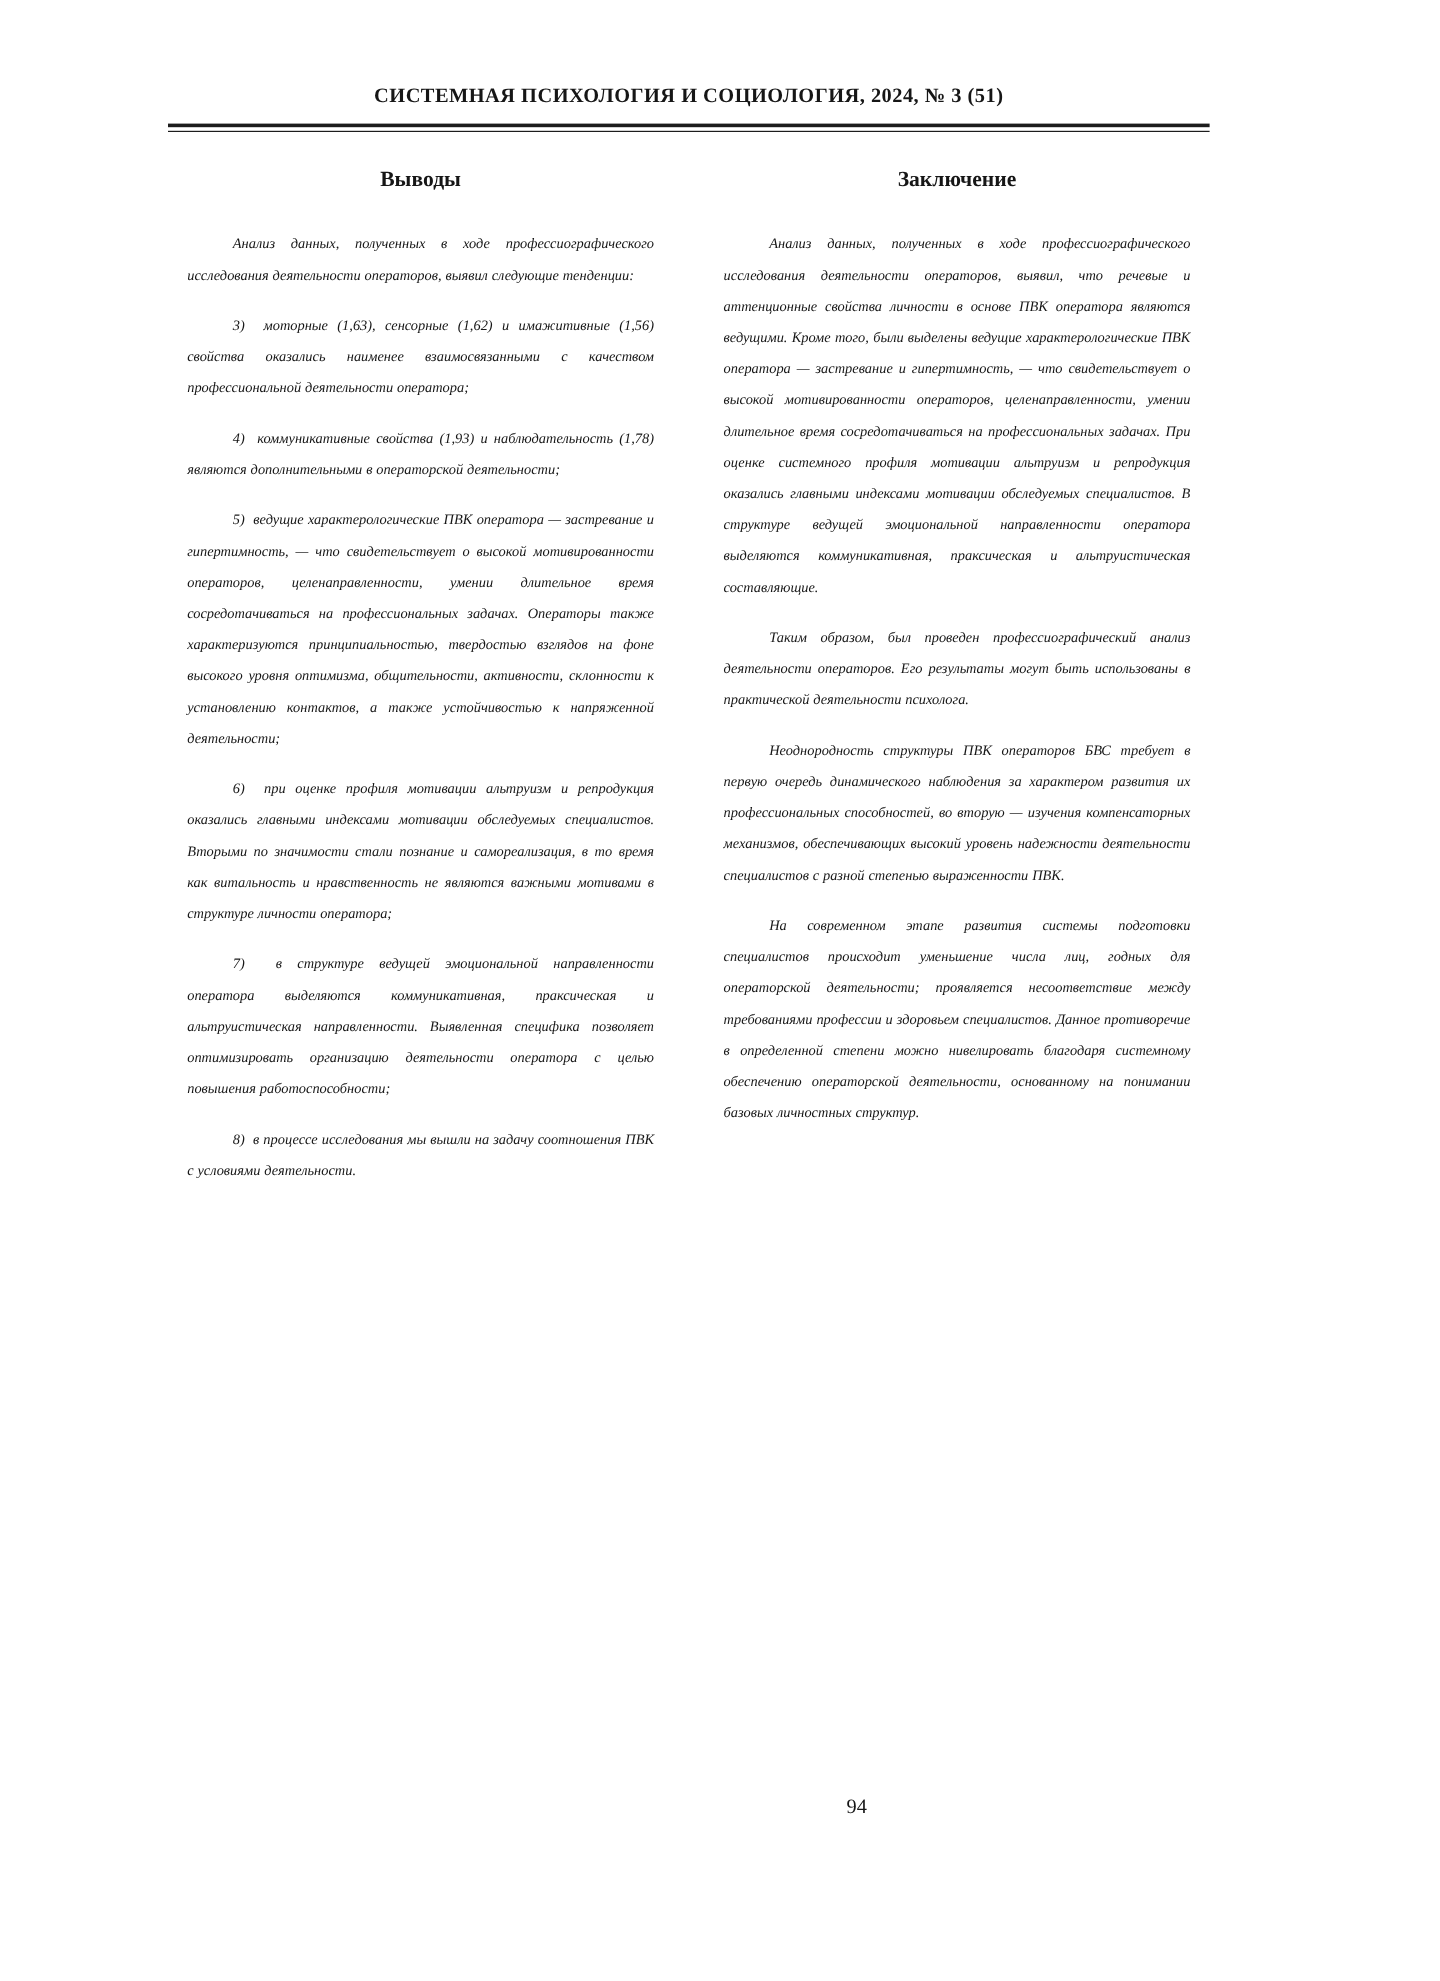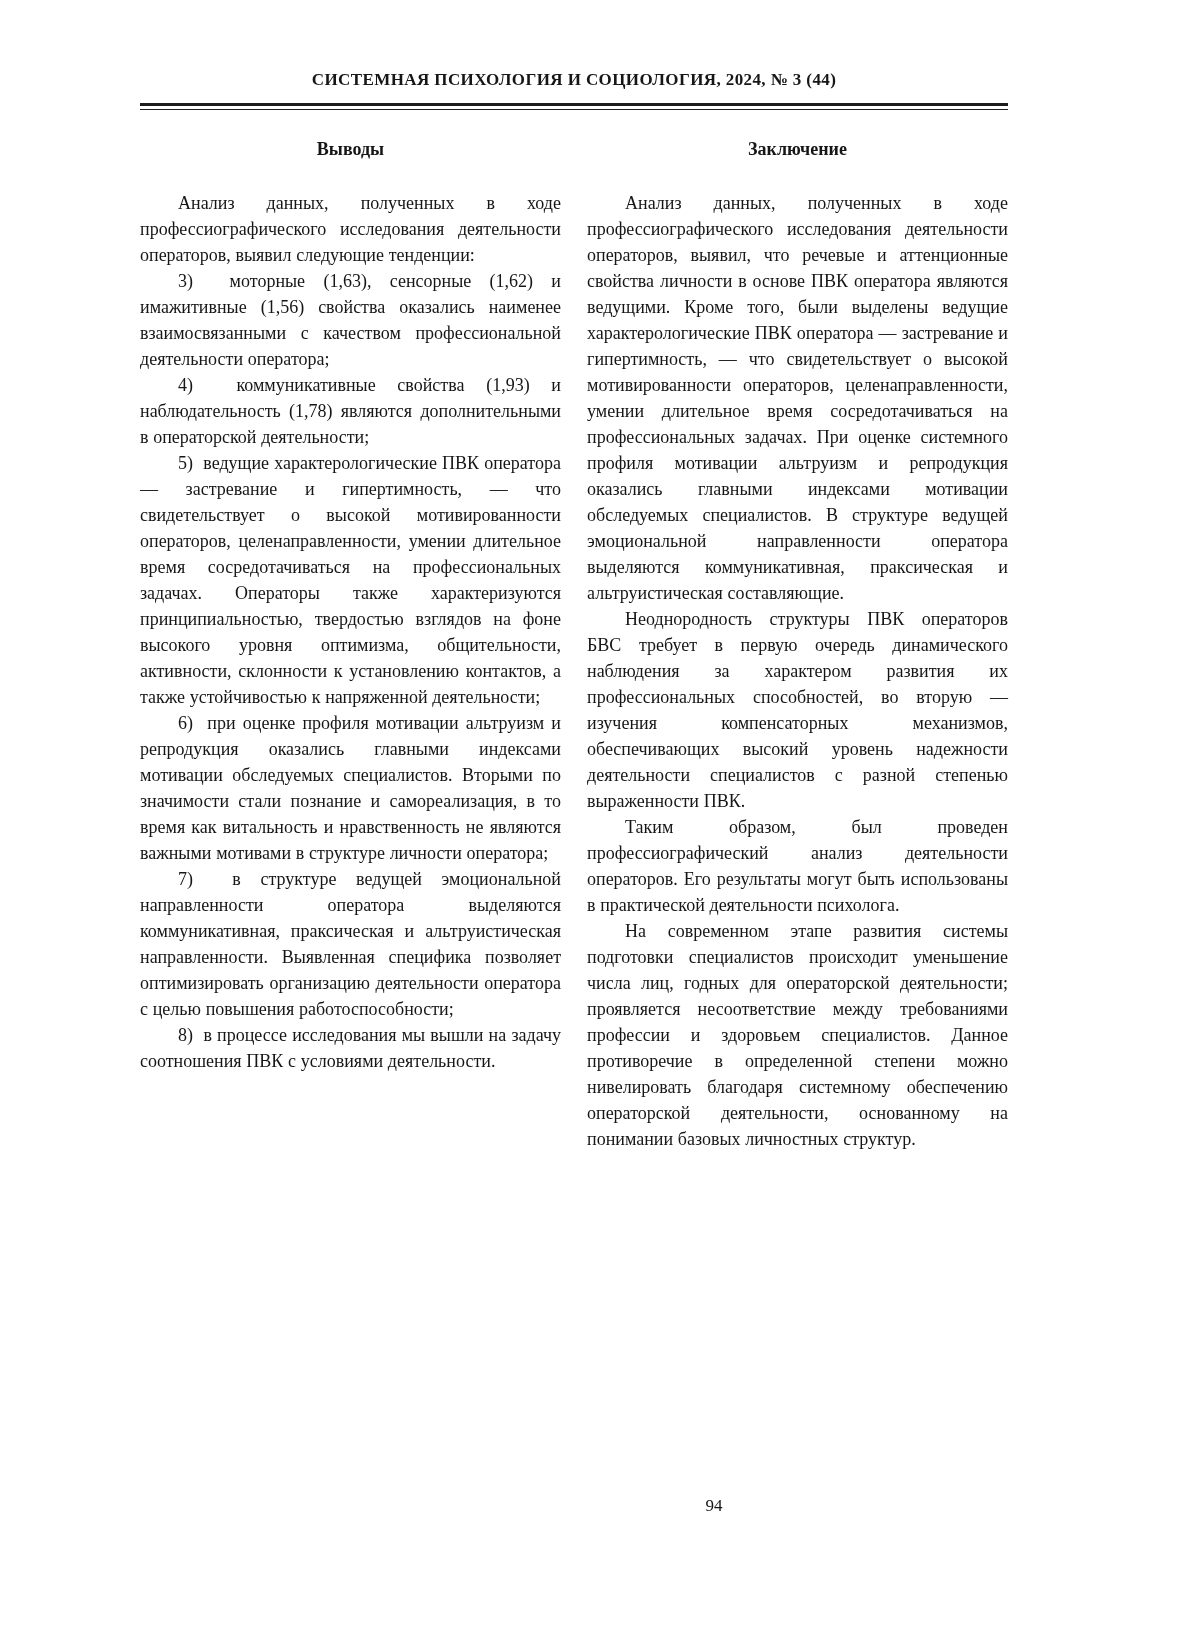--- a/index.html
+++ b/index.html
@@ -48,70 +48,71 @@
     flex: 0 0 421px;
   }
   .col-heading {
     margin: 0 0 28px 0;
     text-align: center;
     font-size: 18px;
     font-weight: bold;
     line-height: 26px;
   }
   .col p {
-    margin: 0;
-    font-size: 18px;
+    margin: 16px;
+    font-size: 12px;
     line-height: 26px;
     text-align: justify;
     text-indent: 38px;
     hyphens: auto;
     -webkit-hyphens: auto;
     word-spacing: 0.2px;
+    font-style: italic;
   }
   .page-footer {
     position: absolute;
     left: 140px;
     top: 1476px;
     width: 868px;
     text-align: center;
     margin-top: 20px;
   }
   .page-number {
     font-size: 17px;
     display: inline-block;
   }
 </style>
 </head>
 <body>
 
 <div class="content">
 
   <header class="page-header">
-    <div class="journal-line">СИСТЕМНАЯ ПСИХОЛОГИЯ И СОЦИОЛОГИЯ, 2024, № 3 (44)</div>
+    <div class="journal-line">СИСТЕМНАЯ ПСИХОЛОГИЯ И СОЦИОЛОГИЯ, 2024, № 3 (51)</div>
     <div class="header-rule"></div>
   </header>
 
   <main class="columns">
 
     <section class="col">
       <h2 class="col-heading">Выводы</h2>
       <p>Анализ данных, полученных в ходе профессиографического исследования деятельности операторов, выявил следующие тенденции:</p>
       <p>3)&nbsp; моторные (1,63), сенсорные (1,62) и имажитивные (1,56) свойства оказались наименее взаимосвязанными с качеством профессиональной деятельности оператора;</p>
       <p>4)&nbsp; коммуникативные свойства (1,93) и наблюдательность (1,78) являются дополнительными в операторской деятельности;</p>
       <p>5)&nbsp; ведущие характерологические ПВК оператора — застревание и гипертимность, — что свидетельствует о высокой мотивированности операторов, целенаправленности, умении длительное время сосредотачиваться на профессиональных задачах. Операторы также характеризуются принципиальностью, твердостью взглядов на фоне высокого уровня оптимизма, общительности, активности, склонности к установлению контактов, а также устойчивостью к напряженной деятельности;</p>
       <p>6)&nbsp; при оценке профиля мотивации альтруизм и репродукция оказались главными индексами мотивации обследуемых специалистов. Вторыми по значимости стали познание и самореализация, в то время как витальность и нравственность не являются важными мотивами в структуре личности оператора;</p>
       <p>7)&nbsp; в структуре ведущей эмоциональной направленности оператора выделяются коммуникативная, праксическая и альтруистическая направленности. Выявленная специфика позволяет оптимизировать организацию деятельности оператора с целью повышения работоспособности;</p>
       <p>8)&nbsp; в процессе исследования мы вышли на задачу соотношения ПВК с условиями деятельности.</p>
     </section>
 
     <section class="col">
       <h2 class="col-heading">Заключение</h2>
       <p>Анализ данных, полученных в ходе профессиографического исследования деятельности операторов, выявил, что речевые и аттенционные свойства личности в основе ПВК оператора являются ведущими. Кроме того, были выделены ведущие характерологические ПВК оператора — застревание и гипертимность, — что свидетельствует о высокой мотивированности операторов, целенаправленности, умении длительное время сосредотачиваться на профессиональных задачах. При оценке системного профиля мотивации альтруизм и репродукция оказались главными индексами мотивации обследуемых специалистов. В структуре ведущей эмоциональной направленности оператора выделяются коммуникативная, праксическая и альтруистическая составляющие.</p>
+      <p>Таким образом, был проведен профессиографический анализ деятельности операторов. Его результаты могут быть использованы в практической деятельности психолога.</p>
       <p>Неоднородность структуры ПВК операторов БВС требует в первую очередь динамического наблюдения за характером развития их профессиональных способностей, во вторую — изучения компенсаторных механизмов, обеспечивающих высокий уровень надежности деятельности специалистов с разной степенью выраженности ПВК.</p>
-      <p>Таким образом, был проведен профессиографический анализ деятельности операторов. Его результаты могут быть использованы в практической деятельности психолога.</p>
       <p>На современном этапе развития системы подготовки специалистов происходит уменьшение числа лиц, годных для операторской деятельности; проявляется несоответствие между требованиями профессии и здоровьем специалистов. Данное противоречие в определенной степени можно нивелировать благодаря системному обеспечению операторской деятельности, основанному на понимании базовых личностных структур.</p>
     </section>
 
   </main>
 
   <footer class="page-footer">
     <span class="page-number">94</span>
   </footer>
 
 </div>

